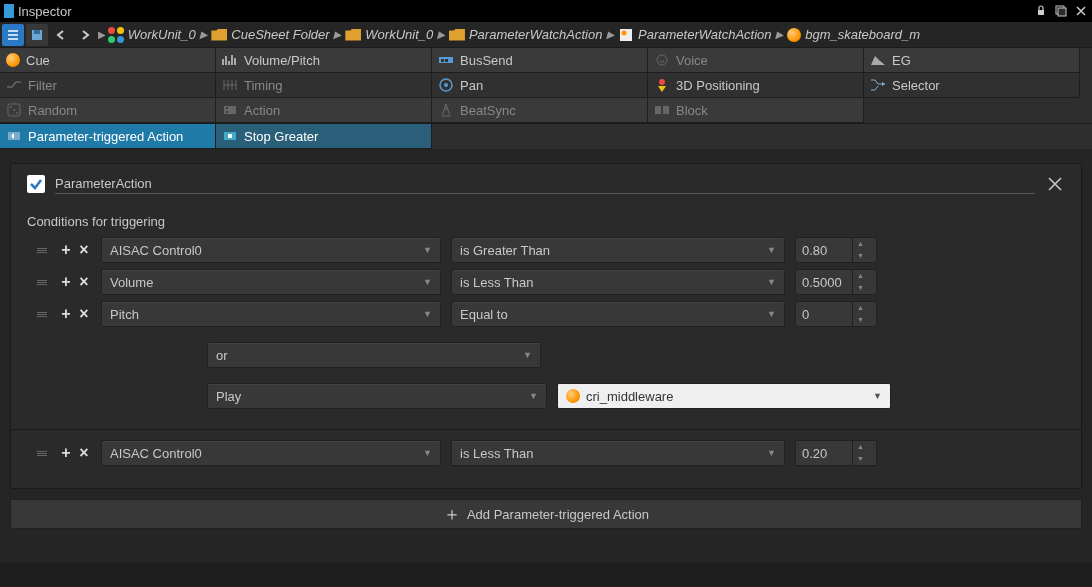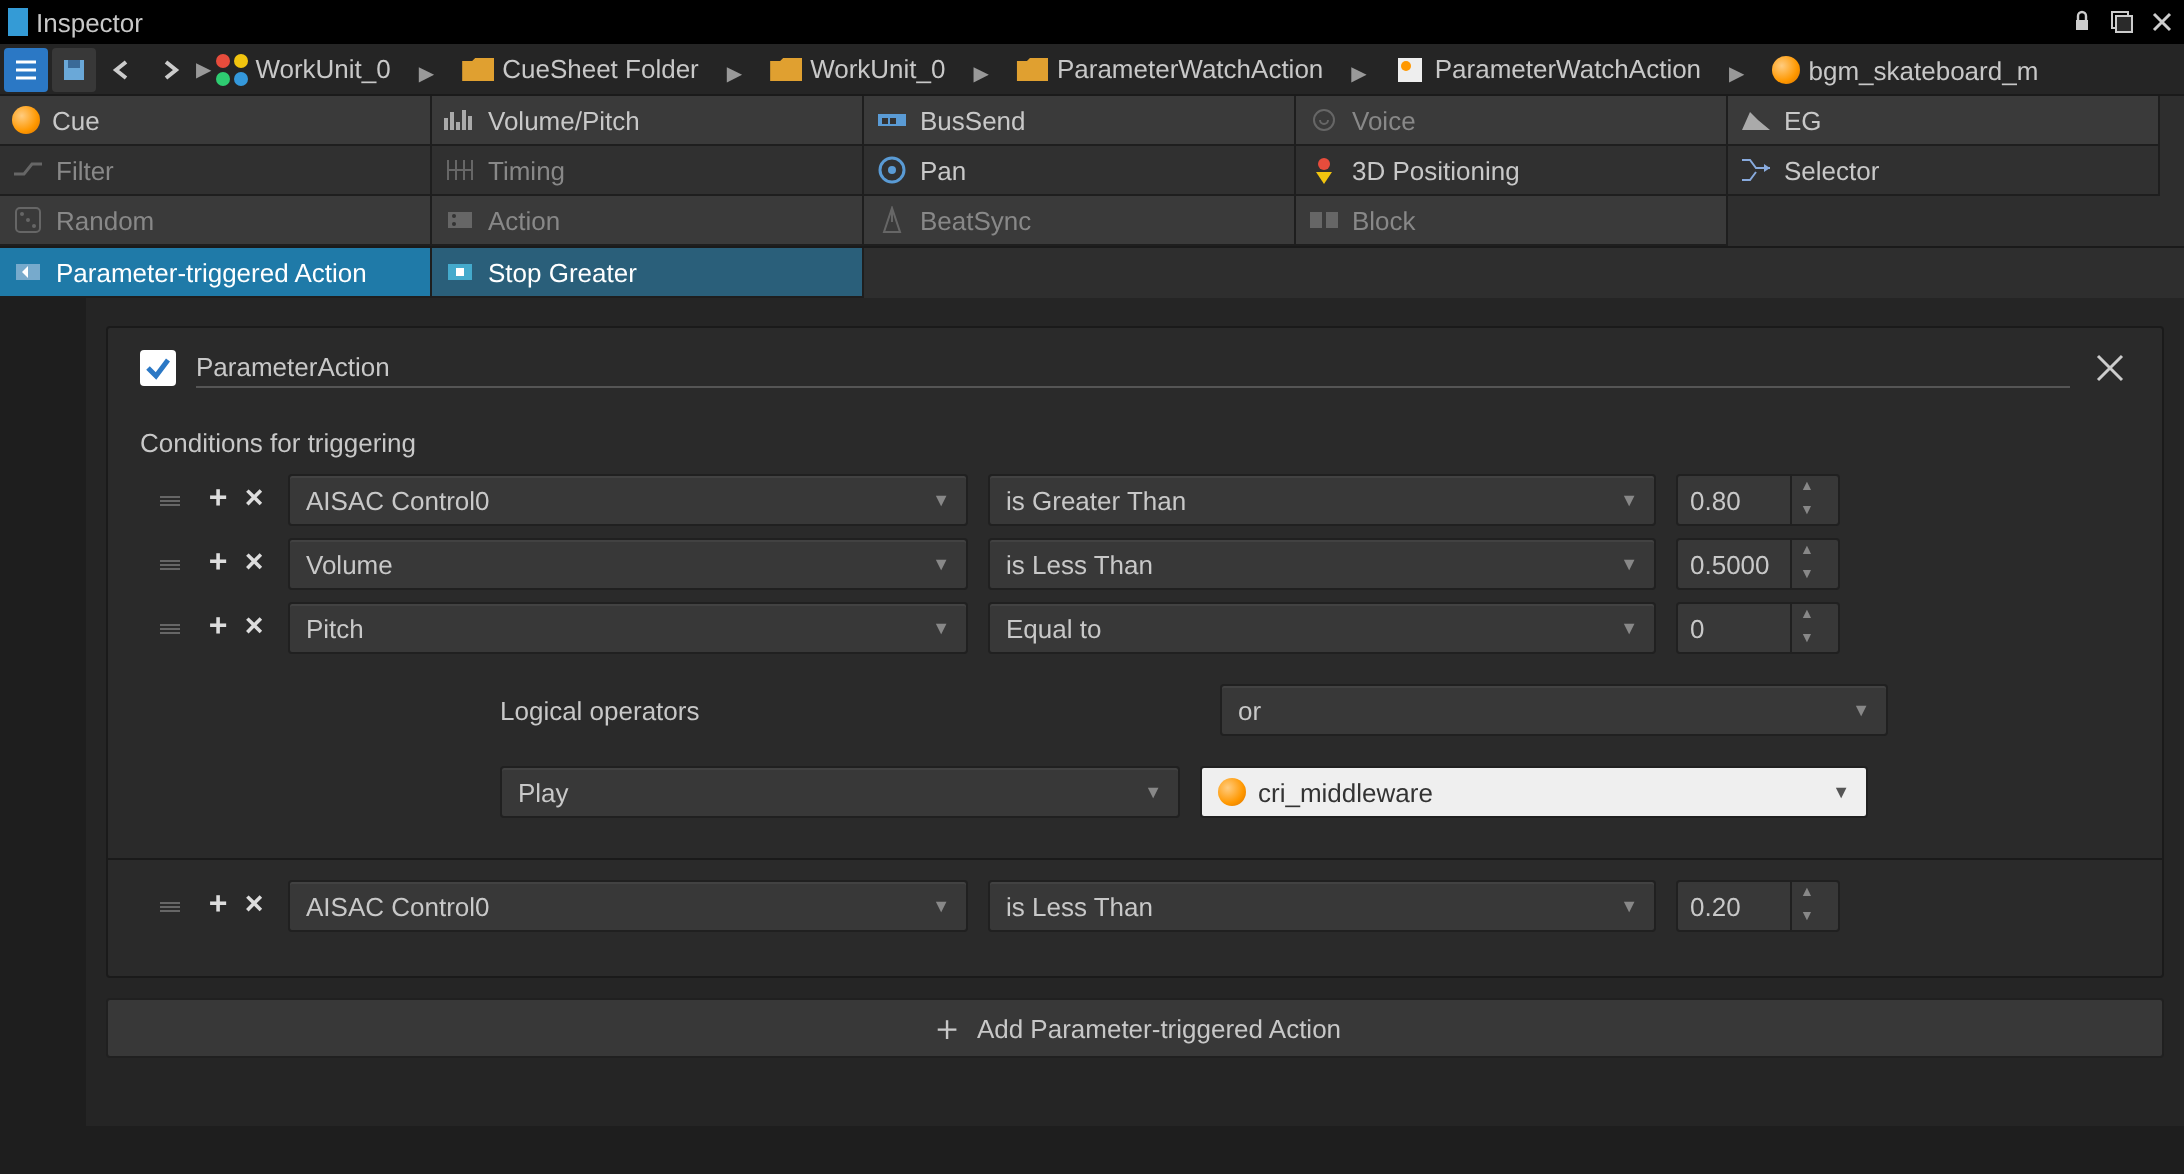--- a/index.html
+++ b/index.html
@@ -10,21 +10,21 @@
     .title-bar-left { display: flex; align-items: center; gap: 4px; }
     .title-bar-sq { width: 10px; height: 14px; background: #349bd6; }
     .title-bar-right { display: flex; gap: 6px; }
     .title-win-btn { width: 14px; height: 14px; display: inline-flex; align-items: center; justify-content: center; }
     
     
     .toolbar { background: #252525; height: 26px; display: flex; align-items: center; padding: 0 2px; gap: 2px; border-bottom: 1px solid #1a1a1a; }
     .tb-btn { width: 22px; height: 22px; display: inline-flex; align-items: center; justify-content: center; border-radius: 2px; }
     .tb-btn-blue { background: #2b78c5; }
     .tb-btn-dark { background: #383838; }
-    .breadcrumb { display: flex; align-items: flex-end; gap: 14px; overflow: hidden; white-space: nowrap; flex: 1; }
+    .breadcrumb { display: flex; align-items: center; gap: 4px; overflow: hidden; white-space: nowrap; flex: 1; font-style: italic; }
     .bc-sep { color: #999; font-size: 10px; }
     .bc-item { display: inline-flex; align-items: center; gap: 4px; }
     
     
     .tab-grid { display: grid; grid-template-columns: 216px 216px 216px 216px 216px; background: #2e2e2e; border-bottom: 1px solid #1a1a1a; }
     .tab-cell { height: 25px; border-right: 1px solid #1e1e1e; border-bottom: 1px solid #1e1e1e; display: flex; align-items: center; gap: 6px; padding: 0 6px; cursor: pointer; }
     .tab-cell.dark { background: #303030;}
     .tab-cell.light { background: #3a3a3a; text-align: right;}
     .tab-cell.active { background: #1f7aa8; color: #ffffff; }
     .tab-cell.sub-active { background: #2a5f7a; color: #fff; }
@@ -320,21 +320,21 @@
       <span class="ico">
         <svg width="14" height="14">
           <rect x="1" y="3" width="12" height="8" fill="#4ac"></rect>
           <rect x="5" y="5" width="4" height="4" fill="#fff"></rect>
         </svg>
       </span>
       <span>Stop Greater</span>
     </div>
 </div>
 
-<div class="outer-box" style="padding:14px 10px 10px 10px; height:calc(587px - 22px - 26px - 100px - 25px);margin-left:43px;">
+<div class="outer-box" style="padding:14px 10px 10px 10px; height:calc(587px - 22px - 26px - 100px - 25px);">
 
   <div class="section-box" style="padding:10px 16px 16px 16px;">
     <div class="pa-header">
       <span class="checkbox">
           <svg width="14" height="14">
             <path d="M2 7 L6 11 L12 3" stroke="#2b78c5" stroke-width="2.5" fill="none"></path>
           </svg>
         </span>
       <div class="pa-title">ParameterAction</div>
       <span class="close-x">
@@ -419,21 +419,20 @@
       <div class="spinner">
           <input value="0" style="">
           <div class="spinner-btns">
             <span>▲</span>
             <span>▼</span>
           </div>
         </div>
     </div>
 
     <div class="log-op-row">
-      <span class="log-op-label">Logical operators</span>
       <div class="dropdown logop">
           <span>or</span>
           <span class="dd-arrow">▼</span>
         </div>
     </div>
 
     <div class="play-row">
       <div class="dropdown play">
           <span>Play</span>
           <span class="dd-arrow">▼</span>

